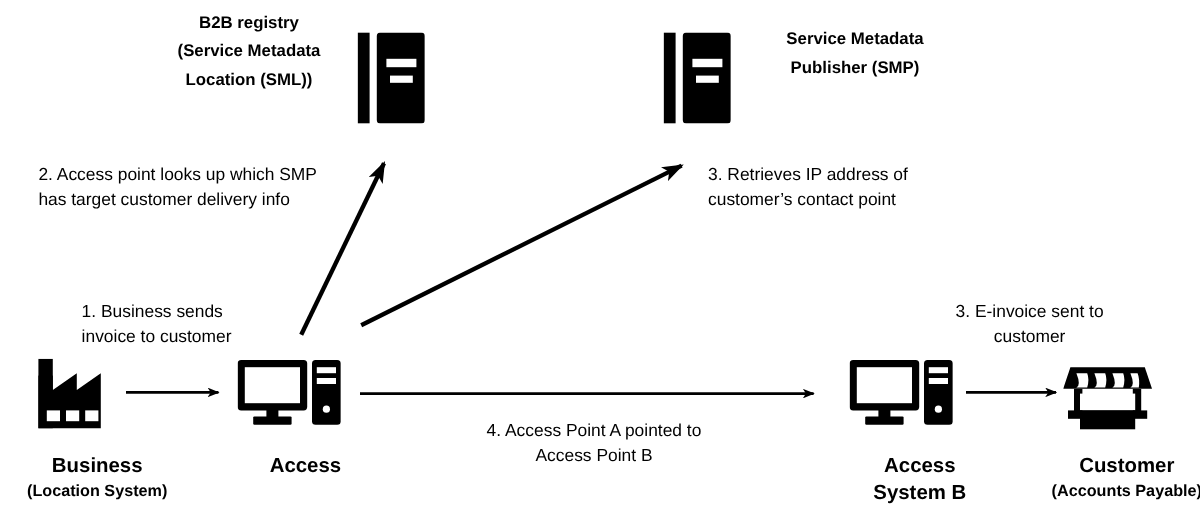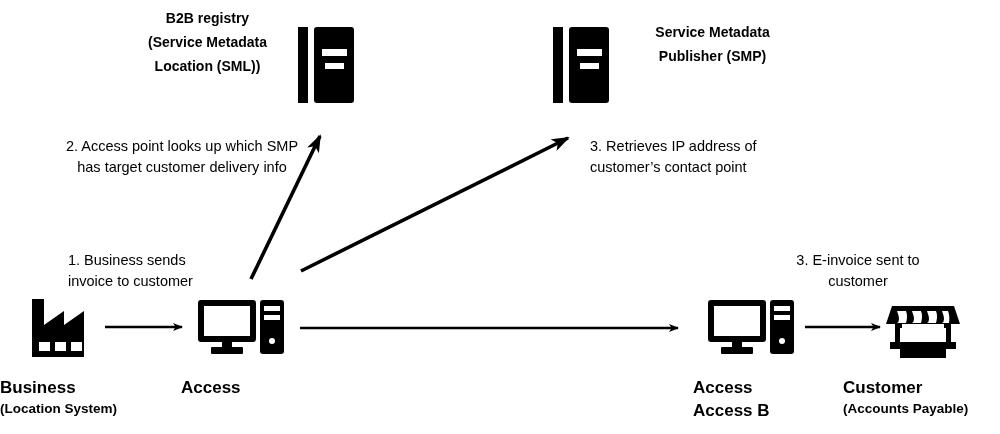--- a/index.html
+++ b/index.html
@@ -23,22 +23,24 @@
     position: absolute;
     text-align: center;
     font-weight: bold;
     font-size: 14px;
     line-height: 24px;
     color: #000000;
     white-space: pre-line;
   }
   .node-label {
     position: absolute;
+    text-align: center;
     font-weight: bold;
     color: #000000;
+    padding-left: 16px;
   }
   .node-label .main {
     display: block;
     font-size: 17px;
     line-height: 23px;
   }
   .node-label .sub {
     display: block;
     font-size: 13.5px;
     line-height: 20px;
@@ -88,29 +90,31 @@
       <rect x="0" y="0" width="10" height="76" fill="#000000"></rect>
       <rect x="16" y="0" width="40" height="76" rx="3" fill="#000000"></rect>
       <rect x="24" y="22" width="25" height="7" fill="#ffffff"></rect>
       <rect x="27" y="36" width="19" height="6" fill="#ffffff"></rect>
     </svg>
   </div>
 
   <div class="node-title" style="left: 620px; top: 20px; width: 185px;">Service Metadata
 Publisher (SMP)</div>
 
-  <div class="step-note" style="left: 32px; top: 136px; width: 300px; text-align: center;">2. Access point looks up which SMP
+  <div class="step-note" style="left: 32px; top: 136px; width: 300px; text-align: left;">2. Access point looks up which SMP
  has target customer delivery info</div>
 
   <div class="step-note" style="left: 590px; top: 136px; width: 300px; text-align: left;">3. Retrieves IP address of
 customer’s contact point</div>
 
   <div class="step-note" style="left: 68px; top: 250px; width: 180px; ">1. Business sends
 invoice to customer</div>
 
+  <div class="step-note" style="left: 375px; top: 349px; width: 240px; text-align: center;">4. Access Point A pointed to
+Access Point B</div>
 
   <div class="step-note" style="left: 768px; top: 250px; width: 180px; text-align: center;">3. E-invoice sent to
 customer</div>
 
   <div class="icon" style="left: 22px; top: 299px;">
     <svg width="70" height="58" viewBox="0 0 70 58" aria-hidden="true">
       <path d="M10 0 H22 V26 L42 12 V26 L62 12 V58 H10 Z" fill="#000000"></path>
       <rect x="10" y="14" width="12" height="44" fill="#000000"></rect>
       <rect x="17" y="43" width="11" height="9" fill="#ffffff"></rect>
       <rect x="33" y="43" width="11" height="9" fill="#ffffff"></rect>
@@ -163,21 +167,21 @@
     <span class="main">Business</span>
     <span class="sub">(Location System)</span>
   </div>
 
   <div class="node-label" style="left: 181px; top: 376px; width: 115px;">
     <span class="main">Access</span>
   </div>
 
   <div class="node-label" style="left: 693px; top: 376px; width: 115px;">
     <span class="main">Access</span>
-    <span class="main">Access B</span>
+    <span class="main">System B</span>
   </div>
 
   <div class="node-label" style="left: 843px; top: 376px; width: 160px;">
     <span class="main">Customer</span>
     <span class="sub">(Accounts Payable)</span>
   </div>
 
   <svg class="arrow-layer" viewBox="0 0 1000 434">
     <defs>
       <marker id="ah" markerWidth="10" markerHeight="8" refX="9" refY="4" orient="auto" markerUnits="userSpaceOnUse">

